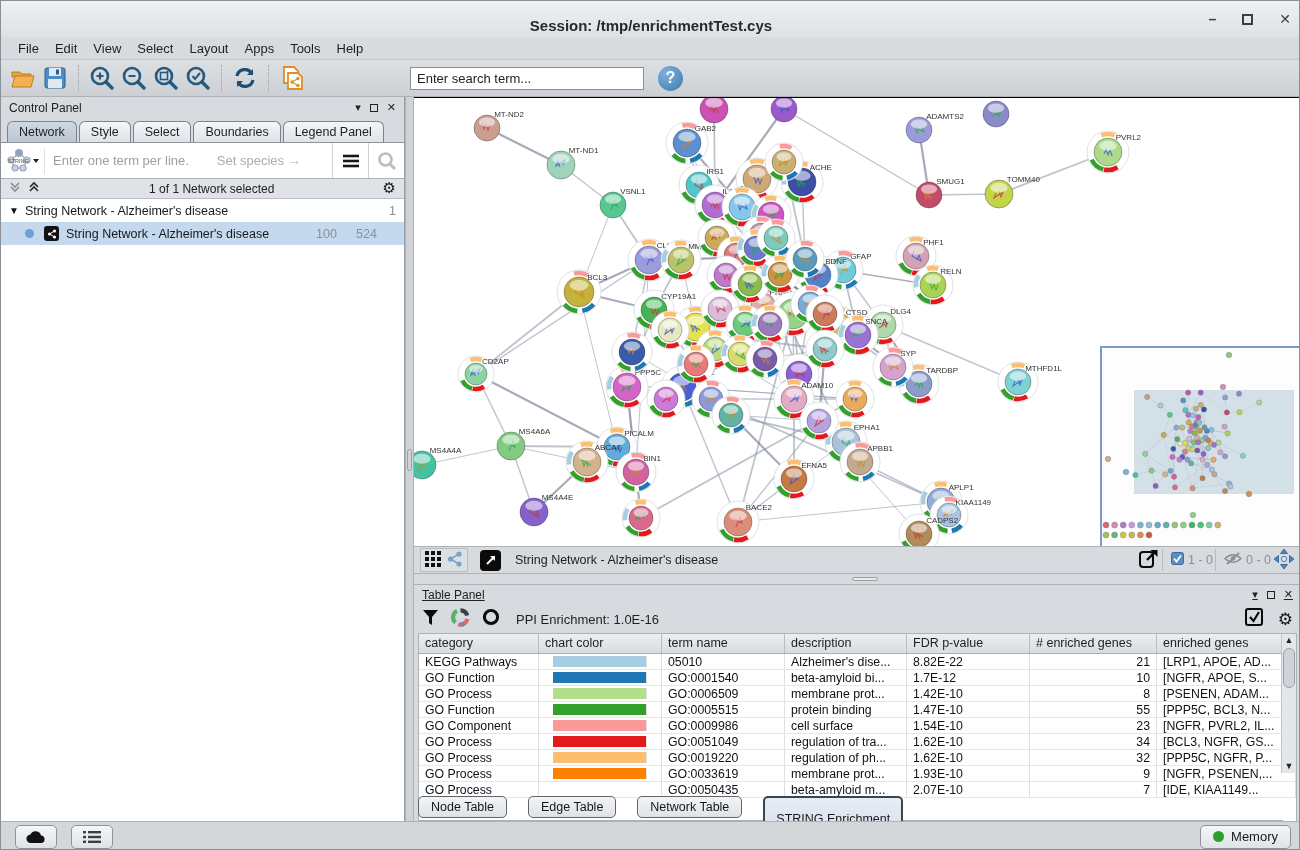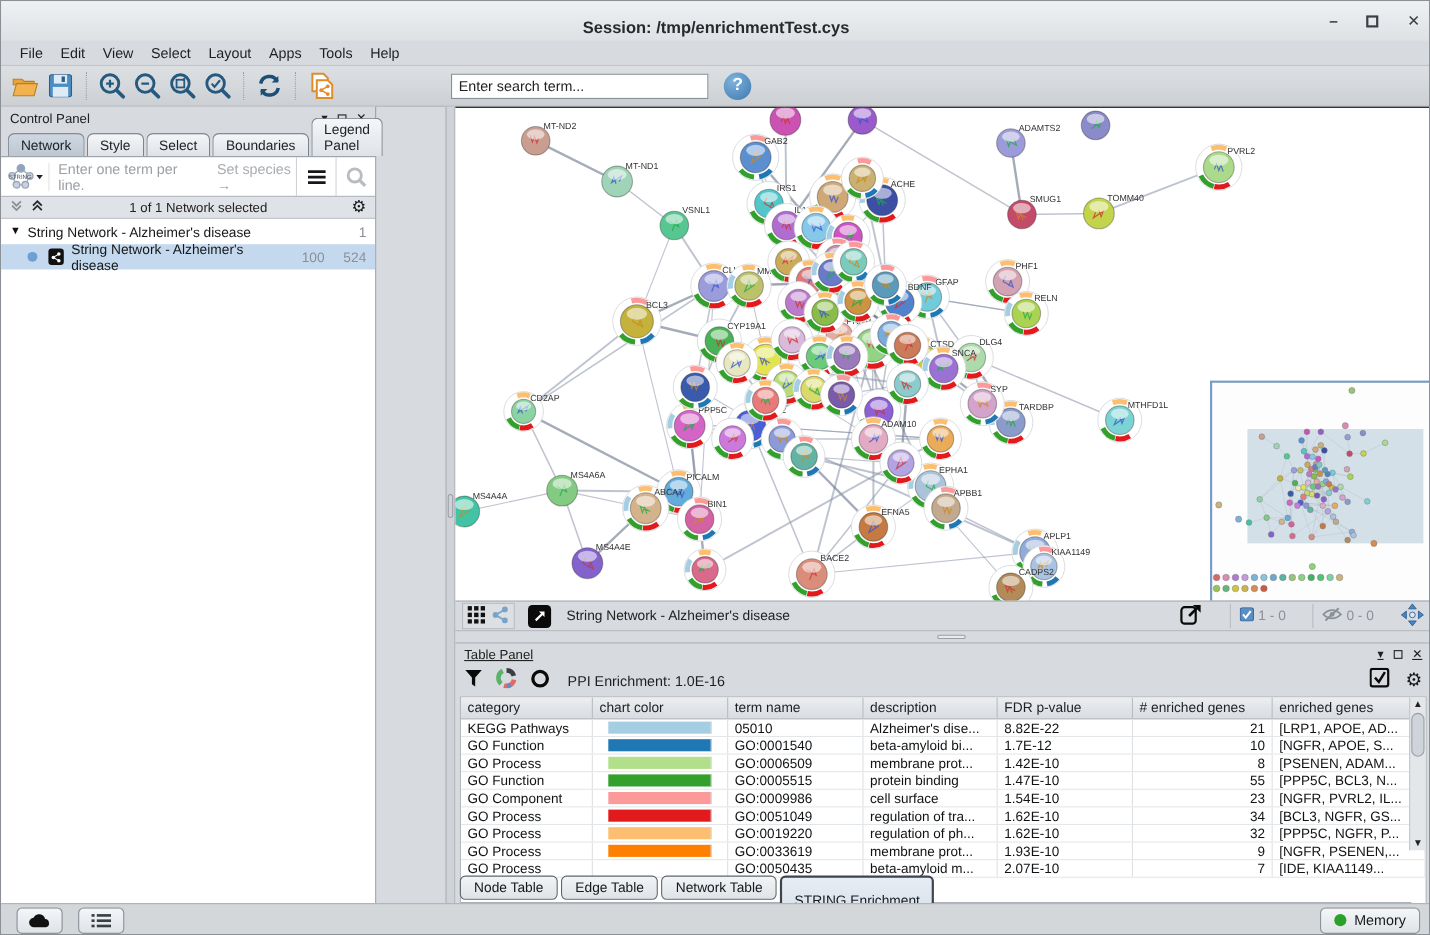--- a/index.html
+++ b/index.html
@@ -24,54 +24,54 @@
   .tb-sep{width:1px;height:26px;border-left:1px dotted #9aa0a6;margin:0 7px;}
   .tb-ic{width:28px;height:28px;display:flex;align-items:center;justify-content:center;margin:0 2px;}
   .search-wrap{margin-left:102px;}
   .search-input{width:234px;height:23px;border:1px solid #8a9099;background:#fff;
     font-size:13px;padding:0 6px;color:#333;}
   .search-input::placeholder{color:#222;}
   .help-btn{margin-left:14px;width:25px;height:25px;border-radius:50%;
     background:radial-gradient(circle at 35% 30%,#7fb3dd,#3c77ad);color:#fff;font-weight:bold;
     font-size:16px;display:flex;align-items:center;justify-content:center;}
   
-  .control-panel{position:absolute;left:0;top:96px;width:341px;height:724px;background:#d7dade;border-right:1px solid #9aa0a6;}
+  .control-panel{position:absolute;left:0;top:96px;width:404px;height:724px;background:#d7dade;border-right:1px solid #9aa0a6;}
   .cp-header{height:21px;display:flex;align-items:center;padding:0 8px;font-size:12px;color:#222;}
   .cp-header .sp{flex:1;}
   .mini-ic{font-size:11px;color:#222;margin-left:9px;font-weight:bold;}
   .cp-tabs{height:25px;display:flex;align-items:flex-end;padding-left:6px;gap:2px;border-bottom:1px solid #8d939b;}
   .cp-tab{font-size:12.5px;color:#1d2023;padding:3px 11px;border:1px solid #7d838c;border-bottom:none;
     border-radius:6px 6px 0 0;background:linear-gradient(#f4f6f8,#dfe3e7);}
   .cp-tab.active{background:linear-gradient(#cfd8e2,#bcc7d2);font-weight:normal;}
   .string-row{height:36px;background:#fff;border-bottom:1px solid #aab0b6;display:flex;align-items:center;}
   .string-logo{width:44px;display:flex;align-items:center;justify-content:center;border-right:1px solid #e0e3e6;}
   .string-ph{flex:1;font-size:13px;color:#9aa0a6;padding-left:8px;display:flex;}
   .string-species{color:#a8adb3;margin-left:28px;font-size:13px;}
   .sq-btn{width:36px;height:35px;display:flex;align-items:center;justify-content:center;border-left:1px solid #cfd3d7;}
   .selector-row{height:20px;background:#dfe2e6;border-bottom:1px solid #b9bdc2;display:flex;align-items:center;padding:0 8px;font-size:12px;color:#222;}
   .selector-row .sp{flex:1;text-align:center;}
   .tree{background:#fff;height:622px;font-size:12.5px;color:#16181a;}
   .tree-row{height:23px;display:flex;align-items:center;padding:0 8px;}
   .tree-row.selected{background:#c5d9ee;}
   .tree-expander{color:#111;font-size:10px;width:16px;}
   .tree-count{color:#8a9097;margin-left:auto;}
-  .tree-count2{color:#8a9097;width:40px;text-align:right;}
+  .tree-count2{color:#8a9097;width:40px;text-align:left;}
   .tree-dot{width:9px;height:9px;border-radius:50%;background:#6f9fd4;margin-right:10px;}
   .share-badge{width:15px;height:15px;background:#111;border-radius:3px;margin-right:7px;display:flex;align-items:center;justify-content:center;}
   
   .vsplit{position:absolute;left:404px;top:96px;width:9px;height:724px;background:#cfd3d7;border-left:1px solid #aeb2b7;border-right:1px solid #aeb2b7;}
   .vsplit .handle{position:absolute;left:1px;top:352px;width:5px;height:22px;border:1px solid #9aa0a6;border-radius:3px;}
   
   .netview{position:absolute;left:413px;top:96px;width:887px;height:449px;background:#fff;border-top:1px solid #000;}
   .net-toolbar{position:absolute;left:413px;top:545px;width:887px;height:28px;background:#d7dade;
     border-top:1px solid #aeb2b7;border-bottom:1px solid #aeb2b7;display:flex;align-items:center;font-size:12.5px;color:#222;}
   .nt-group{display:flex;align-items:center;border:1px solid #b9bdc2;height:24px;margin-left:6px;padding:0 4px;gap:6px;background:#dde0e3;}
   .nt-badge{width:21px;height:21px;background:#0a0a0a;border-radius:4px;margin-left:12px;display:flex;align-items:center;justify-content:center;}
   .nt-title{margin-left:14px;}
-  .nt-right{margin-left:auto;display:flex;align-items:center;gap:24px;padding-right:6px;color:#8a9097;}
+  .nt-right{margin-left:auto;display:flex;align-items:center;gap:2px;padding-right:6px;color:#8a9097;}
   .nt-counts{display:flex;align-items:center;gap:4px;border-left:1px solid #b9bdc2;padding-left:8px;height:22px;}
   .hsplit{position:absolute;left:413px;top:573px;width:887px;height:10px;background:#d7dade;}
   .hsplit .handle{position:absolute;left:438px;top:3px;width:26px;height:4px;border:1px solid #9aa0a6;border-radius:2px;background:#e8eaec;}
   
   .table-panel{position:absolute;left:413px;top:583px;width:887px;height:237px;background:#d7dade;border-top:1px solid #aeb2b7;}
   .tp-header{height:19px;display:flex;align-items:center;padding:0 8px;font-size:12px;color:#222;text-decoration:underline;}
   .tp-toolbar{height:30px;display:flex;align-items:center;padding:0 8px;gap:12px;}
   .ppi-label{font-size:13px;color:#1d2023;margin-left:4px;}
   .tp-right{margin-left:auto;display:flex;align-items:center;gap:14px;}
   .grid-table{position:absolute;left:4px;top:48px;width:879px;height:197px;background:#fff;border:1px solid #aeb2b7;overflow:hidden;}
@@ -80,21 +80,21 @@
   .g-head div{font-size:12.5px;color:#1d2023;padding:2px 6px;border-right:1px solid #b9bdc2;white-space:nowrap;overflow:hidden;}
   .g-row{display:grid;grid-template-columns:120px 123px 123px 122px 123px 127px 1fr;height:16px;border-bottom:1px solid #e4e7ea;}
   .g-row div{font-size:12.3px;color:#101214;padding:0 6px;border-right:1px solid #dde1e4;white-space:nowrap;overflow:hidden;line-height:16px;}
   .g-row .num{text-align:right;}
   .swatch{height:11px;margin:2px 8px;}
   .vsb{position:absolute;right:0;top:0;width:15px;height:139px;background:#e4e7ea;border-left:1px solid #c2c6ca;}
   .vsb .up,.vsb .dn{position:absolute;left:0;width:14px;height:13px;font-size:9px;color:#222;text-align:center;line-height:13px;}
   .vsb .dn{bottom:0;}
   .vsb .thumb{position:absolute;left:1px;top:14px;width:12px;height:40px;background:#cfd4da;border:1px solid #9aa0a6;border-radius:6px;}
   .hsb{position:absolute;left:0;bottom:0;width:864px;height:9px;background:#cdd6df;border-top:1px solid #aab0b6;}
-  .tp-tabs{position:absolute;left:4px;top:211px;height:25px;display:flex;gap:3px;align-items:flex-start;}
+  .tp-tabs{position:absolute;left:4px;top:211px;height:25px;display:flex;gap:21px;align-items:flex-start;}
   .tp-tab{font-size:12.5px;color:#16181a;padding:3px 12px;border:1px solid #5f656c;border-radius:5px;
     background:linear-gradient(#f2f4f6,#dfe3e7);}
   .tp-tab.active{background:linear-gradient(#e6edf5,#d4dde8);border:2px solid #3e444b;padding:14px 11px;}
   
   .statusbar{position:absolute;left:0;top:820px;width:1300px;height:30px;background:#d4d7da;border-top:1px solid #aeb2b7;display:flex;align-items:center;}
   .sb-btn{width:42px;height:24px;margin-left:14px;border:1px solid #8d939b;border-radius:5px;
     background:linear-gradient(#f4f6f8,#dfe3e7);display:flex;align-items:center;justify-content:center;}
   .memory-btn{margin-left:auto;margin-right:10px;height:24px;padding:0 12px;border:1px solid #8d939b;border-radius:5px;
     background:linear-gradient(#f4f6f8,#dfe3e7);display:flex;align-items:center;gap:7px;font-size:13px;color:#16181a;}
   .memdot{width:11px;height:11px;border-radius:50%;background:#2ca02c;}

